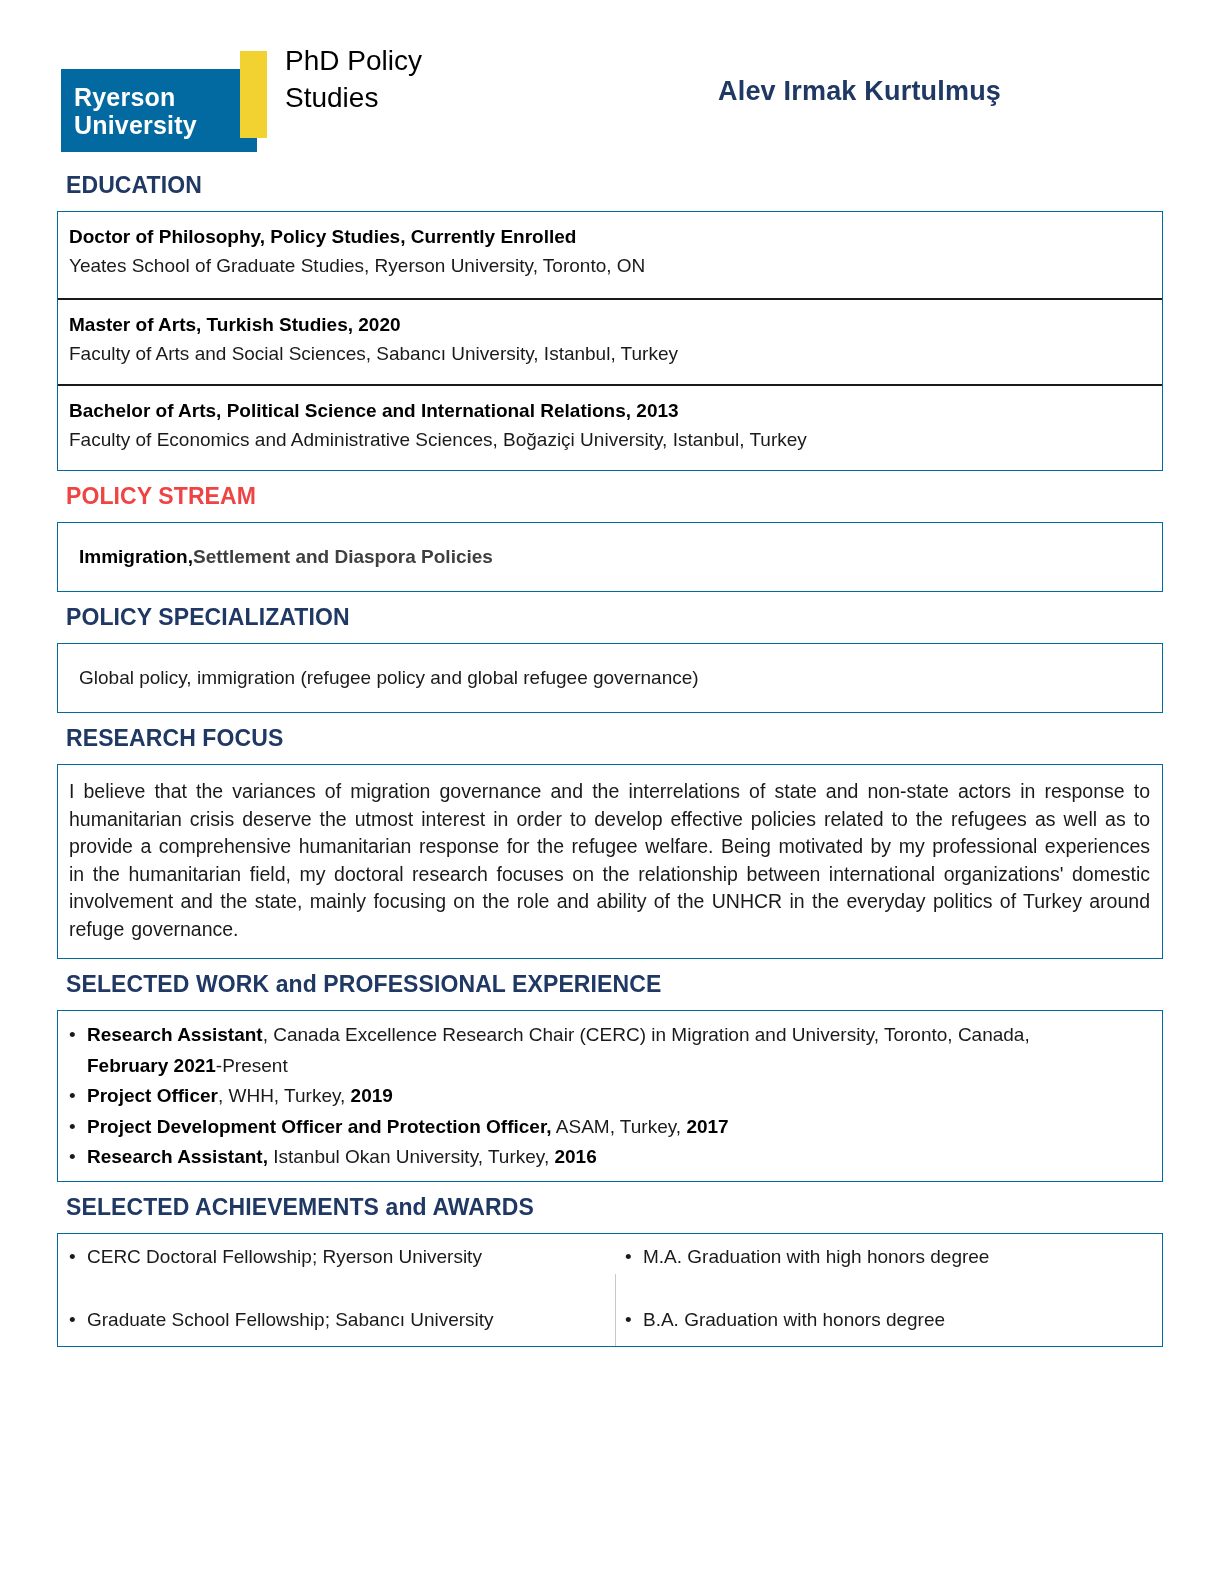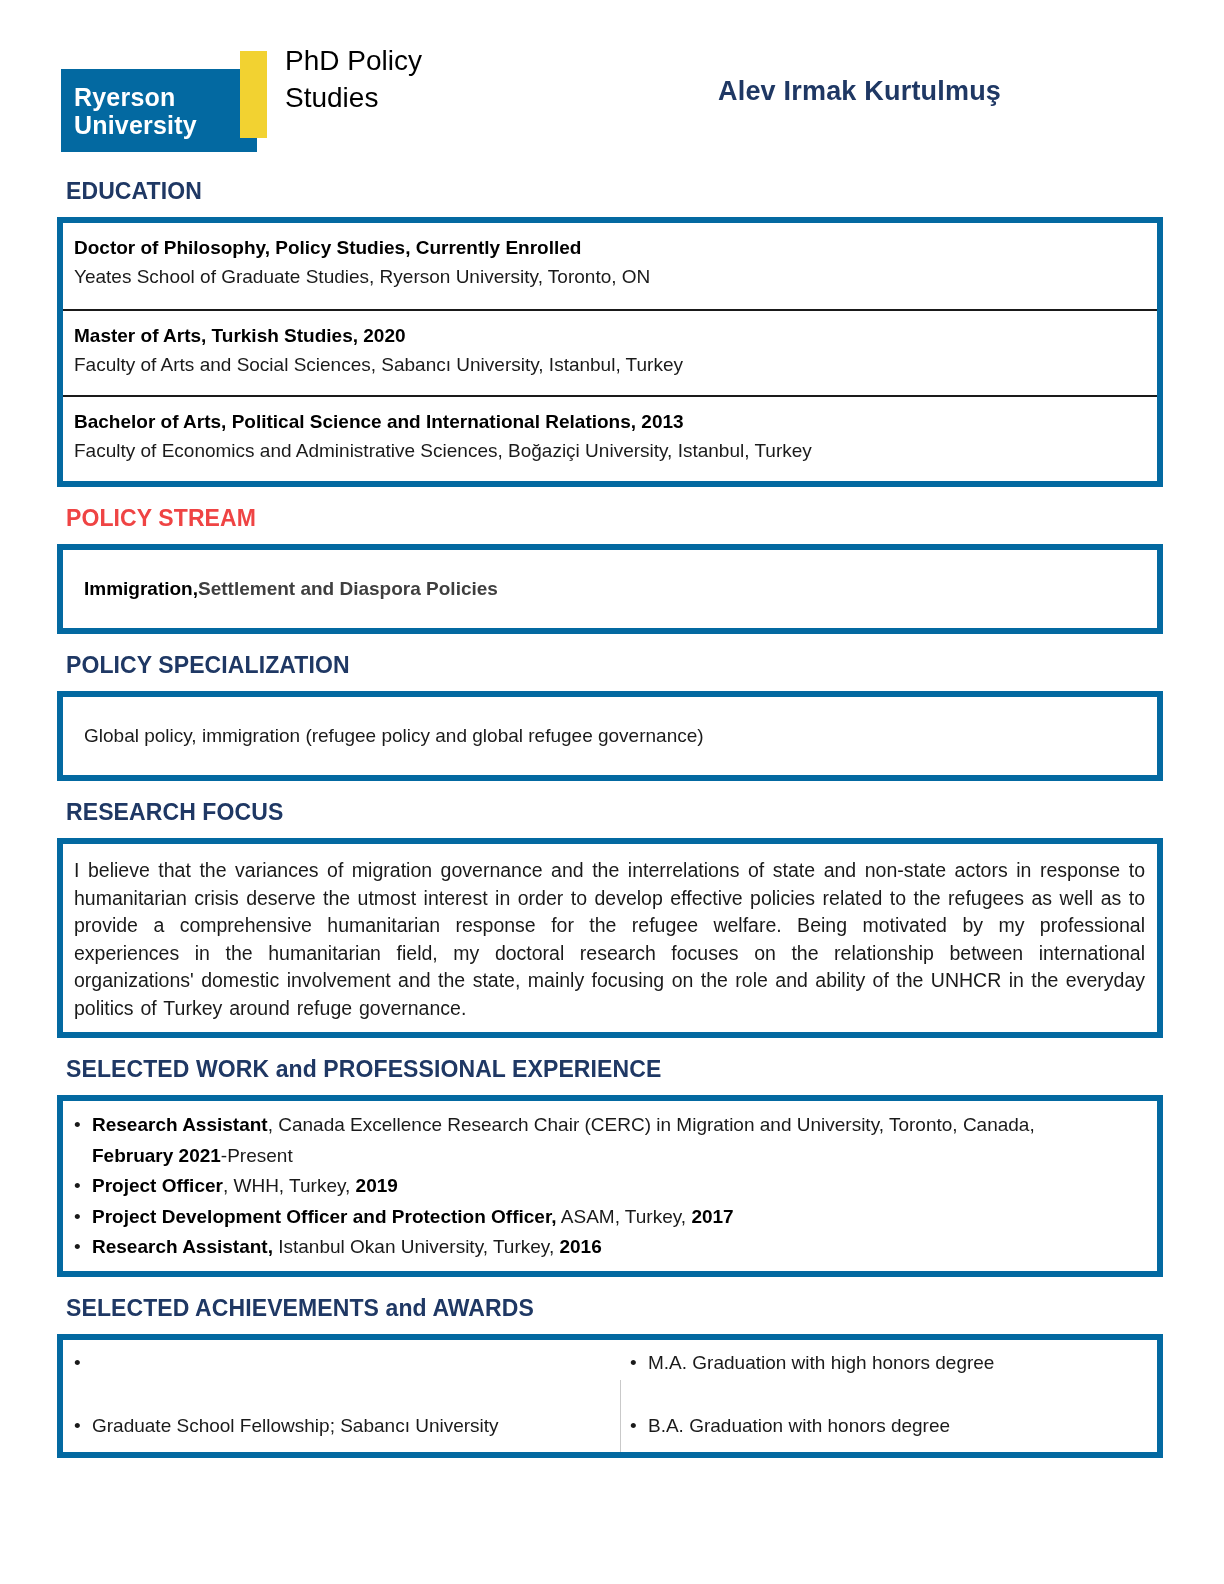--- a/index.html
+++ b/index.html
@@ -13,30 +13,30 @@
                display:flex; flex-direction:column; justify-content:center;
                padding-left:13px; z-index:1; }
   .logo-blue span { color:#ffffff; font-weight:700; font-size:25px; line-height:28px; letter-spacing:0.2px; }
   .logo-yellow { position:absolute; left:240px; top:51px; width:27px; height:87px; z-index:2; }
   .program-name { position:absolute; left:285px; top:42px; font-size:28px; font-weight:400;
                   color:#000000; line-height:37px; }
   .person-name { position:absolute; left:718px; top:76px; font-size:27px; font-weight:700; letter-spacing:0.2px; }
 
   
   .content { padding:0 61px 0 57px; }
-  .section-title { font-size:23px; font-weight:700; letter-spacing:0.1px; margin:18px 0 12px 9px; }
-  .box { border:6px solid #0369a1; width:1106px; background:#ffffff; }
+  .section-title { font-size:23px; font-weight:700; letter-spacing:0.1px; margin:12px 0 12px 9px; }
+  .box { border:1px solid #0369a1; width:1106px; background:#ffffff; }
 
   .edu-box { margin-top:0; }
   .edu-row { height:86px; padding:14px 12px 0 11px; }
   .edu-row + .edu-row { border-top:2px solid #1a1a1a; }
   .edu-degree { font-weight:700; color:#000000; font-size:19px; margin-bottom:7px; }
   .edu-school { font-size:19px; }
 
-  .value-box { height:90px; display:flex; align-items:center; padding-left:21px; font-size:19px; }
+  .value-box { height:70px; display:flex; align-items:center; padding-left:21px; font-size:19px; }
   .stream-lead { font-weight:700; color:#000000; }
   .stream-rest { font-weight:700; color:#3f3f3f; }
 
   .research-box { min-height:195px; padding:13px 12px 10px 11px;margin-top:9px; }
   .research-text { font-size:19.5px; line-height:27.5px; text-align:justify; word-spacing:1.5px; }
 
   .work-box { min-height:153px; padding:9px 12px 8px 11px; }
   .bullet-list { list-style:none; }
   .bullet-item { display:flex; font-size:19px; line-height:30.5px; }
   .bullet-glyph { flex:0 0 18px; }
@@ -119,20 +119,21 @@
           </li>
         </ul>
     </div>
 
     <div class="section-title navy" style="color: rgb(31, 56, 100);">SELECTED ACHIEVEMENTS and AWARDS</div>
     <div class="box awards-box">
       <div class="awards-divider"></div>
       <div class="awards-grid" id="awards-grid">
           <div class="bullet-item">
             <span class="bullet-glyph">•</span>
+            <span>CERC Doctoral Fellowship; Ryerson University</span>
           </div>
           <div class="bullet-item">
             <span class="bullet-glyph">•</span>
             <span>M.A. Graduation with high honors degree</span>
           </div>
           <div class="bullet-item">
             <span class="bullet-glyph">•</span>
             <span>Graduate School Fellowship; Sabancı University</span>
           </div>
           <div class="bullet-item">

